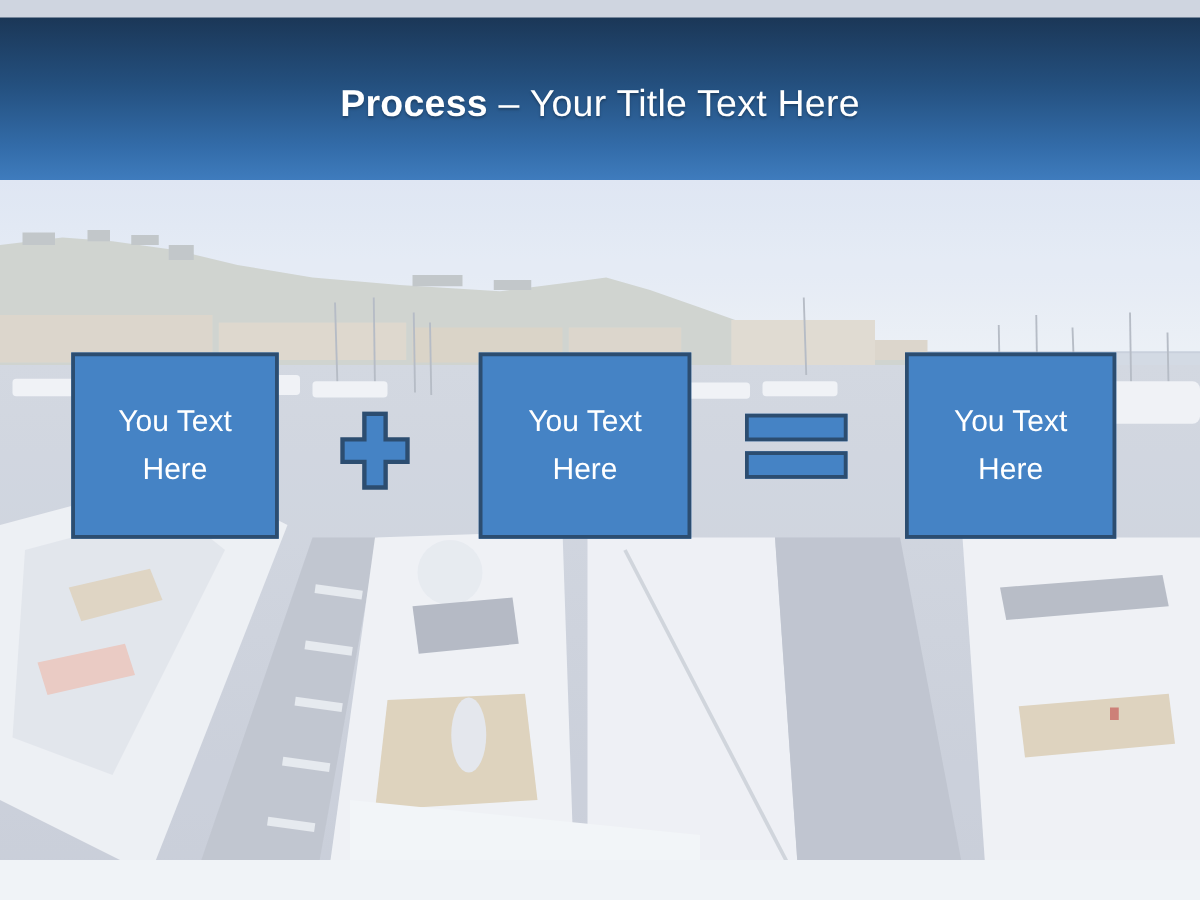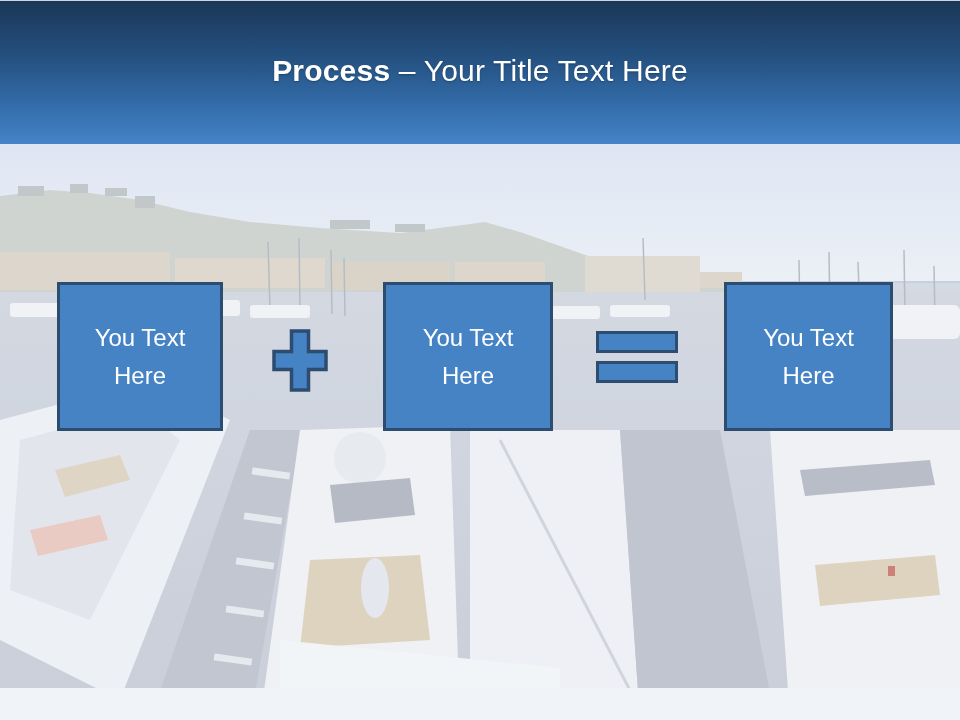--- a/index.html
+++ b/index.html
@@ -3,21 +3,21 @@
 <meta charset="utf-8">
 <style>
   html,body{margin:0;padding:0;background:#000;}
   .slide{
     position:relative;width:960px;height:720px;overflow:hidden;
     font-family:"Liberation Sans", sans-serif;
     background:#cfd5e0;
   }
   
   .header{
-    position:absolute;left:0;top:1px;width:960px;height:144px;
+    position:absolute;left:0;top:14px;width:960px;height:144px;
     background:linear-gradient(180deg,
       var(--header-top,#1B3757) 0%,
       #24507F 38%,
       #336CA9 72%,
       var(--header-bottom,#4584C8) 100%);
   }
   .title{
     position:absolute;left:0;top:50px;width:960px;
     text-align:center;
     color:var(--title-text,#FFFFFF);

